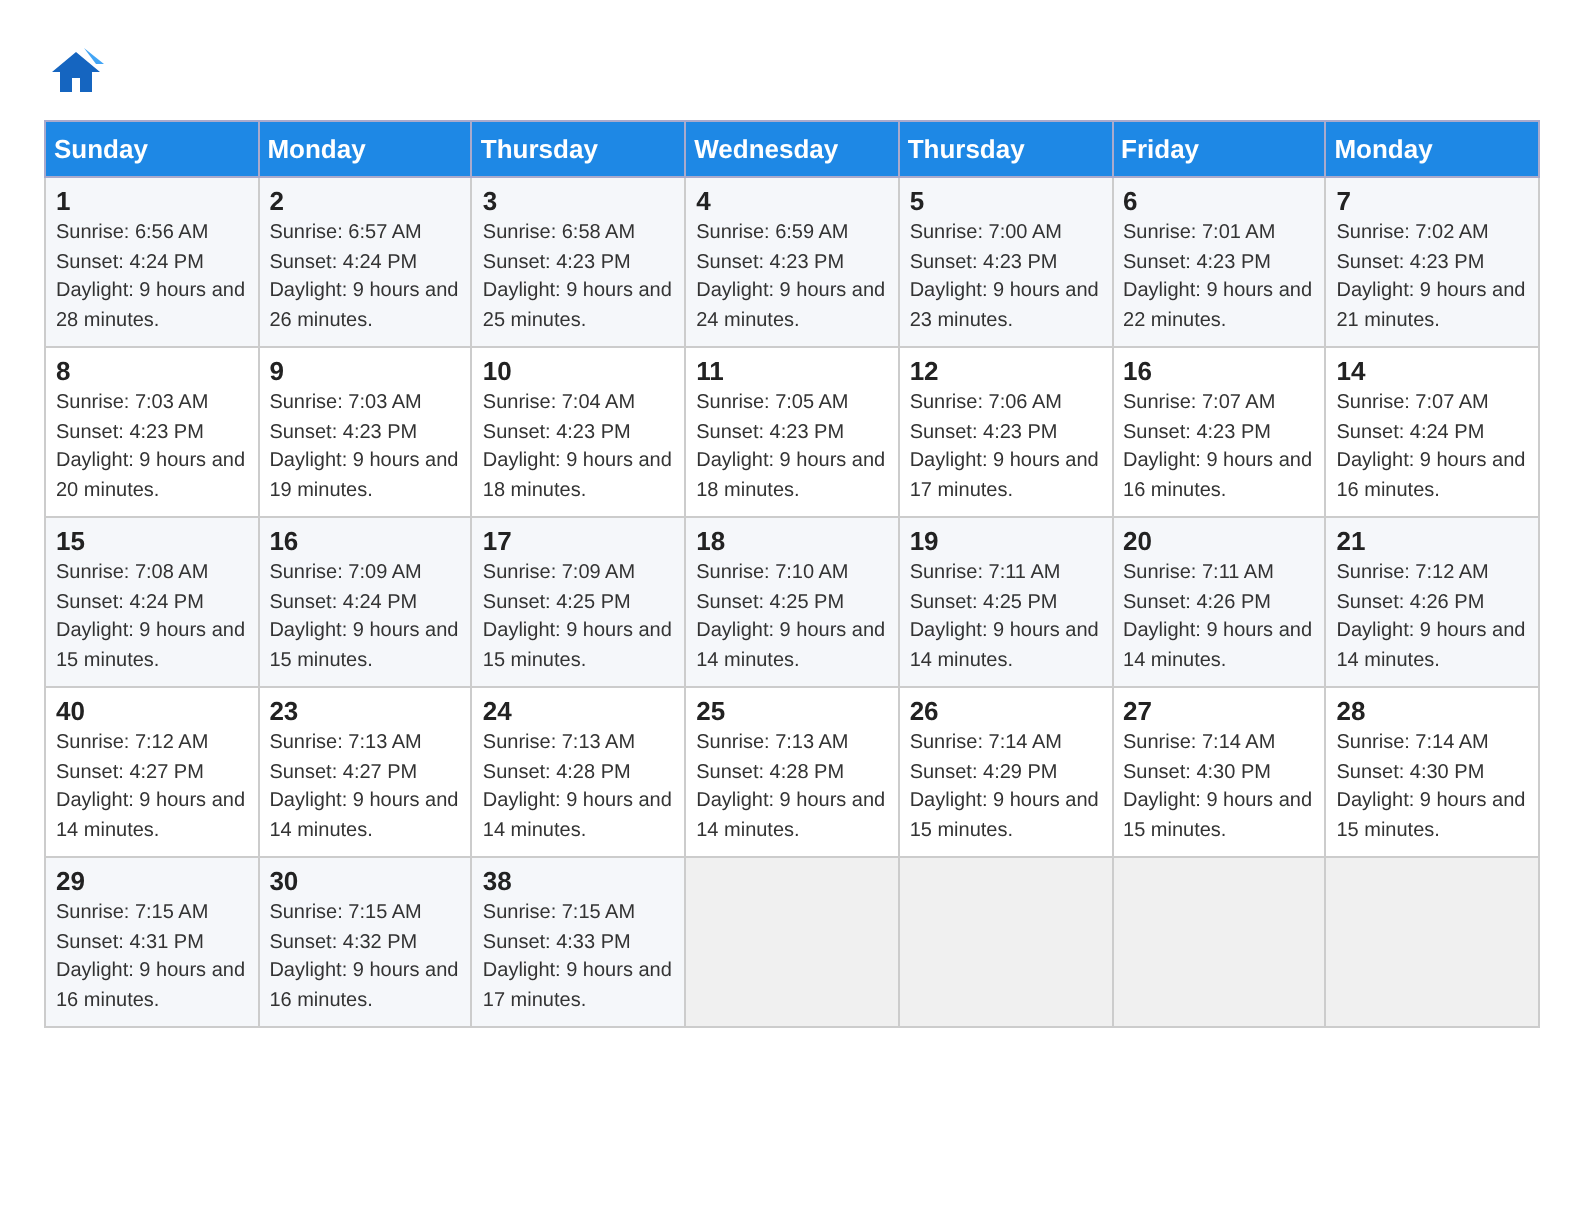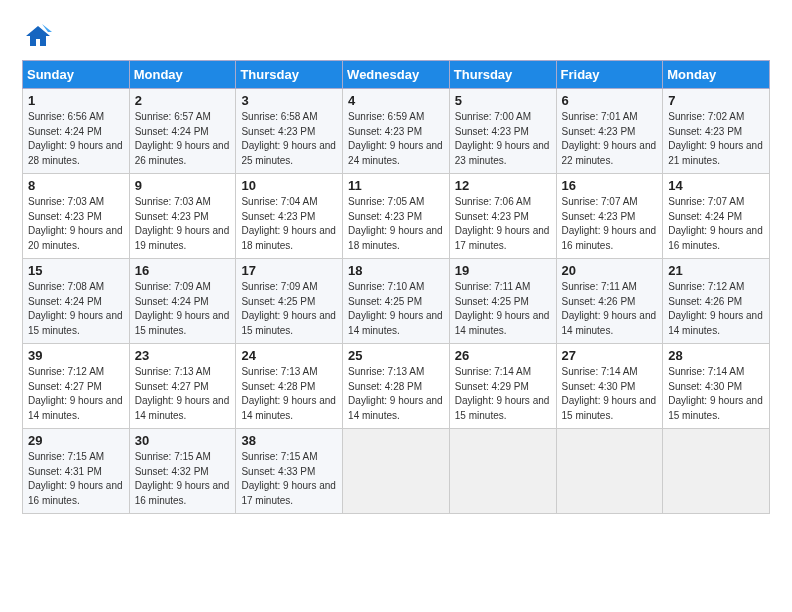--- a/index.html
+++ b/index.html
@@ -220,21 +220,21 @@
             <span class="day-num">20</span>
             <div class="day-detail">Sunrise: 7:11 AM<br>Sunset: 4:26 PM<br>Daylight: 9 hours and 14 minutes.</div>
           </td>
           <td>
             <span class="day-num">21</span>
             <div class="day-detail">Sunrise: 7:12 AM<br>Sunset: 4:26 PM<br>Daylight: 9 hours and 14 minutes.</div>
           </td>
         </tr>
         <tr>
           <td>
-            <span class="day-num">39</span>
+            <span class="day-num">40</span>
             <div class="day-detail">Sunrise: 7:12 AM<br>Sunset: 4:27 PM<br>Daylight: 9 hours and 14 minutes.</div>
           </td>
           <td>
             <span class="day-num">23</span>
             <div class="day-detail">Sunrise: 7:13 AM<br>Sunset: 4:27 PM<br>Daylight: 9 hours and 14 minutes.</div>
           </td>
           <td>
             <span class="day-num">24</span>
             <div class="day-detail">Sunrise: 7:13 AM<br>Sunset: 4:28 PM<br>Daylight: 9 hours and 14 minutes.</div>
           </td>

